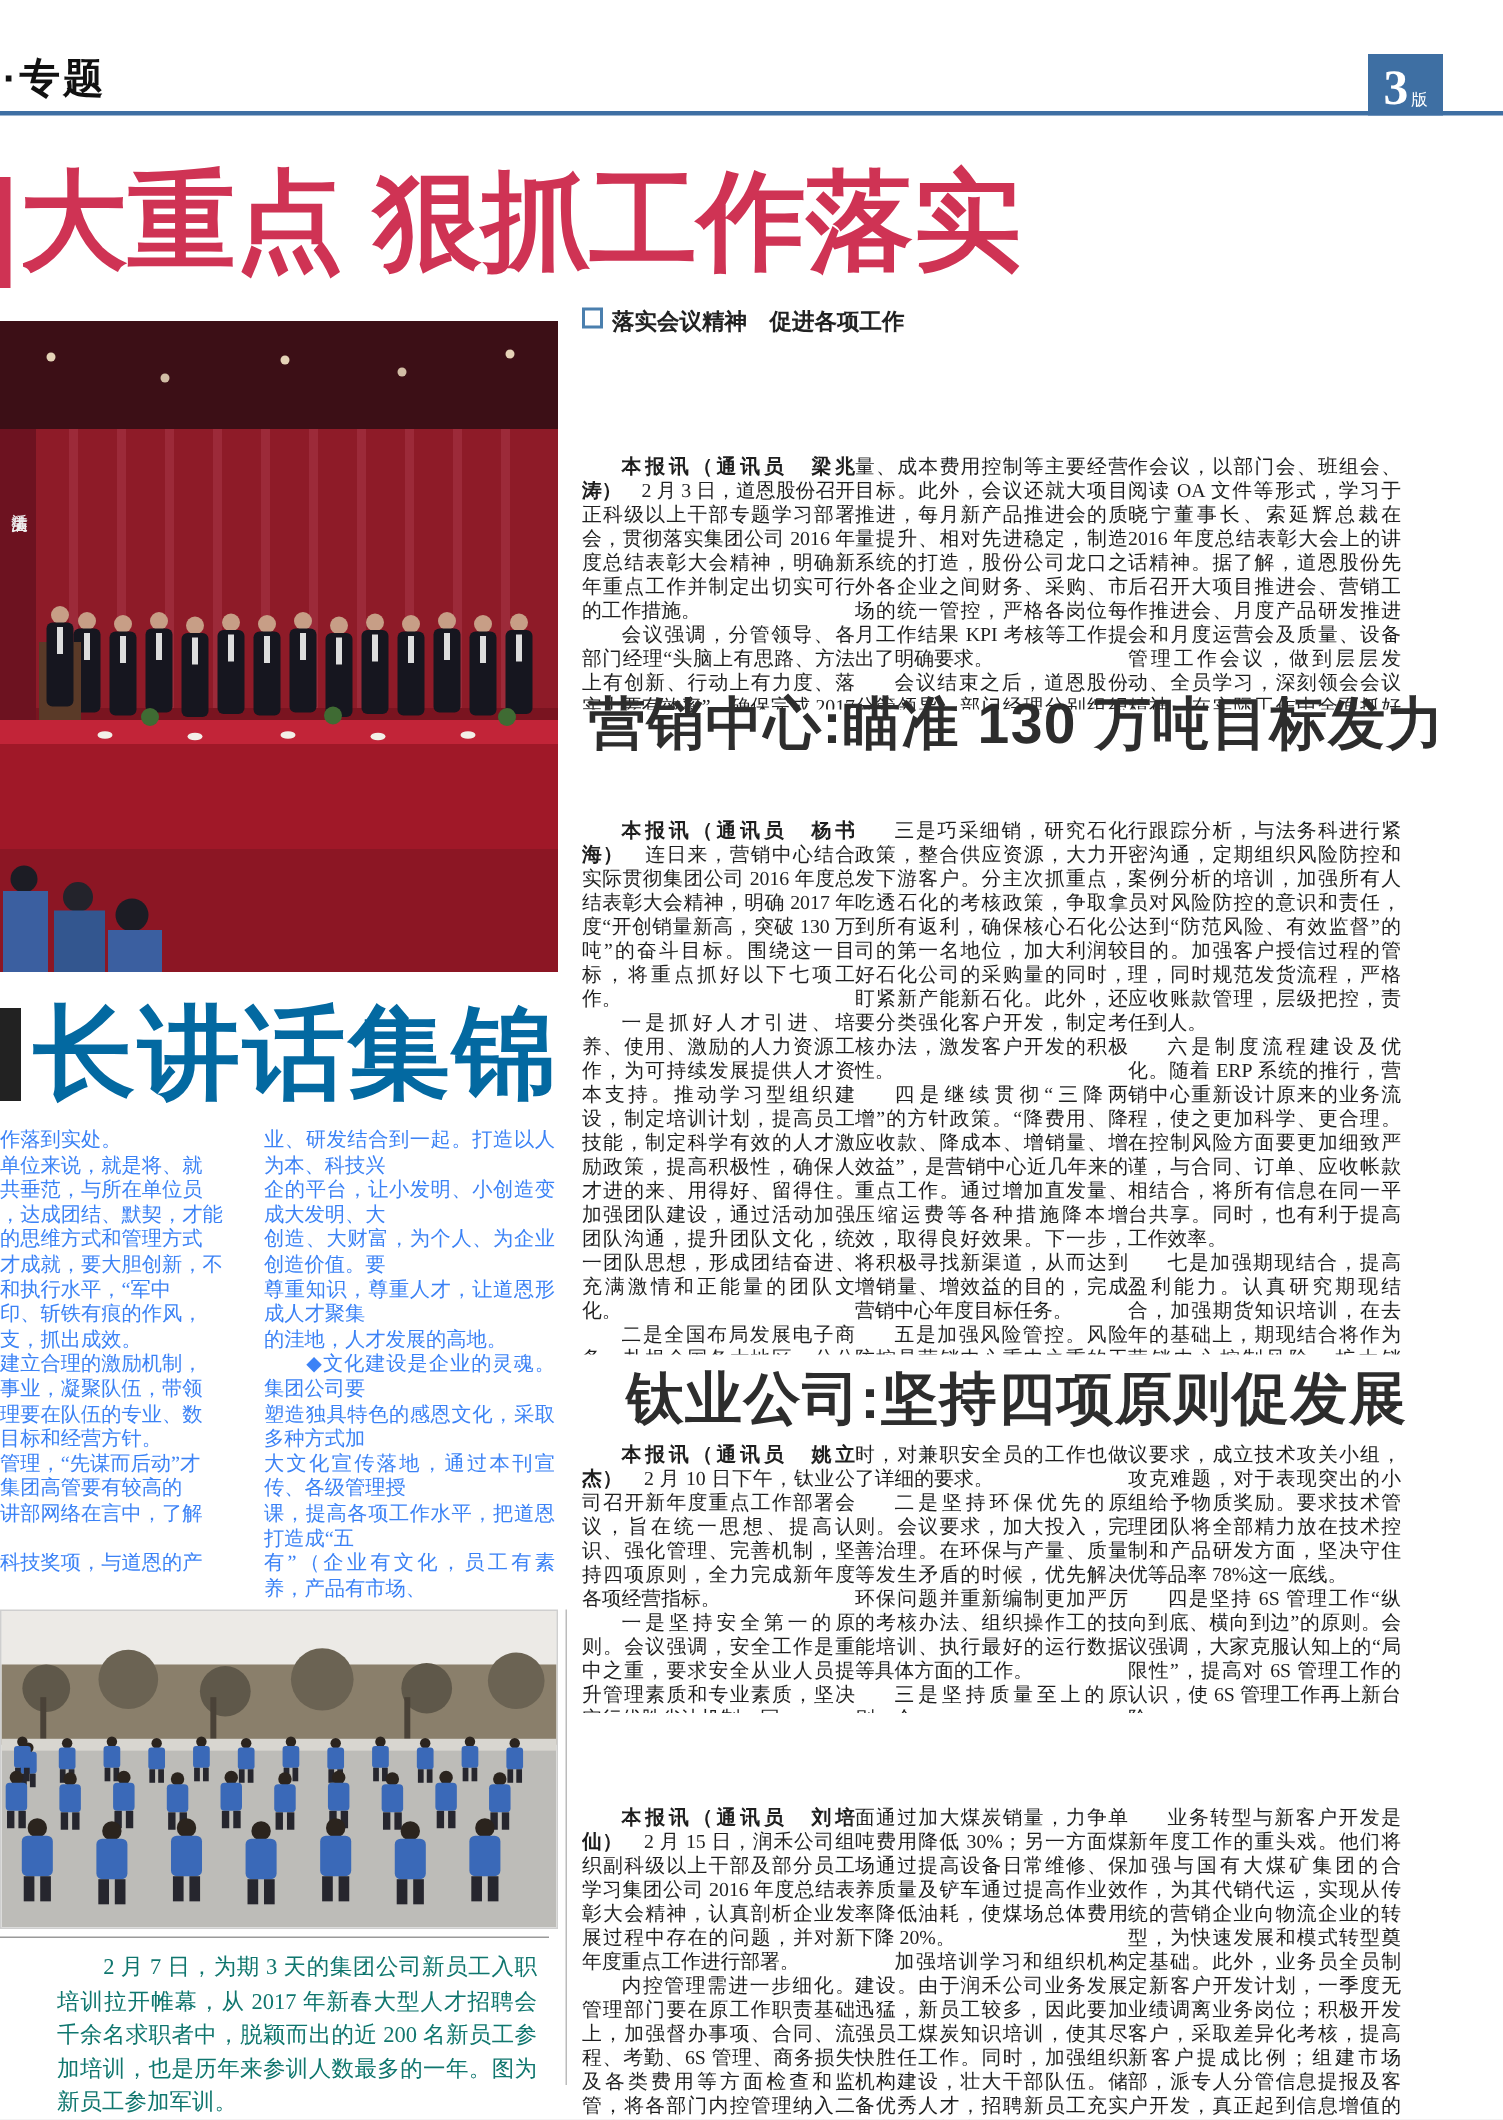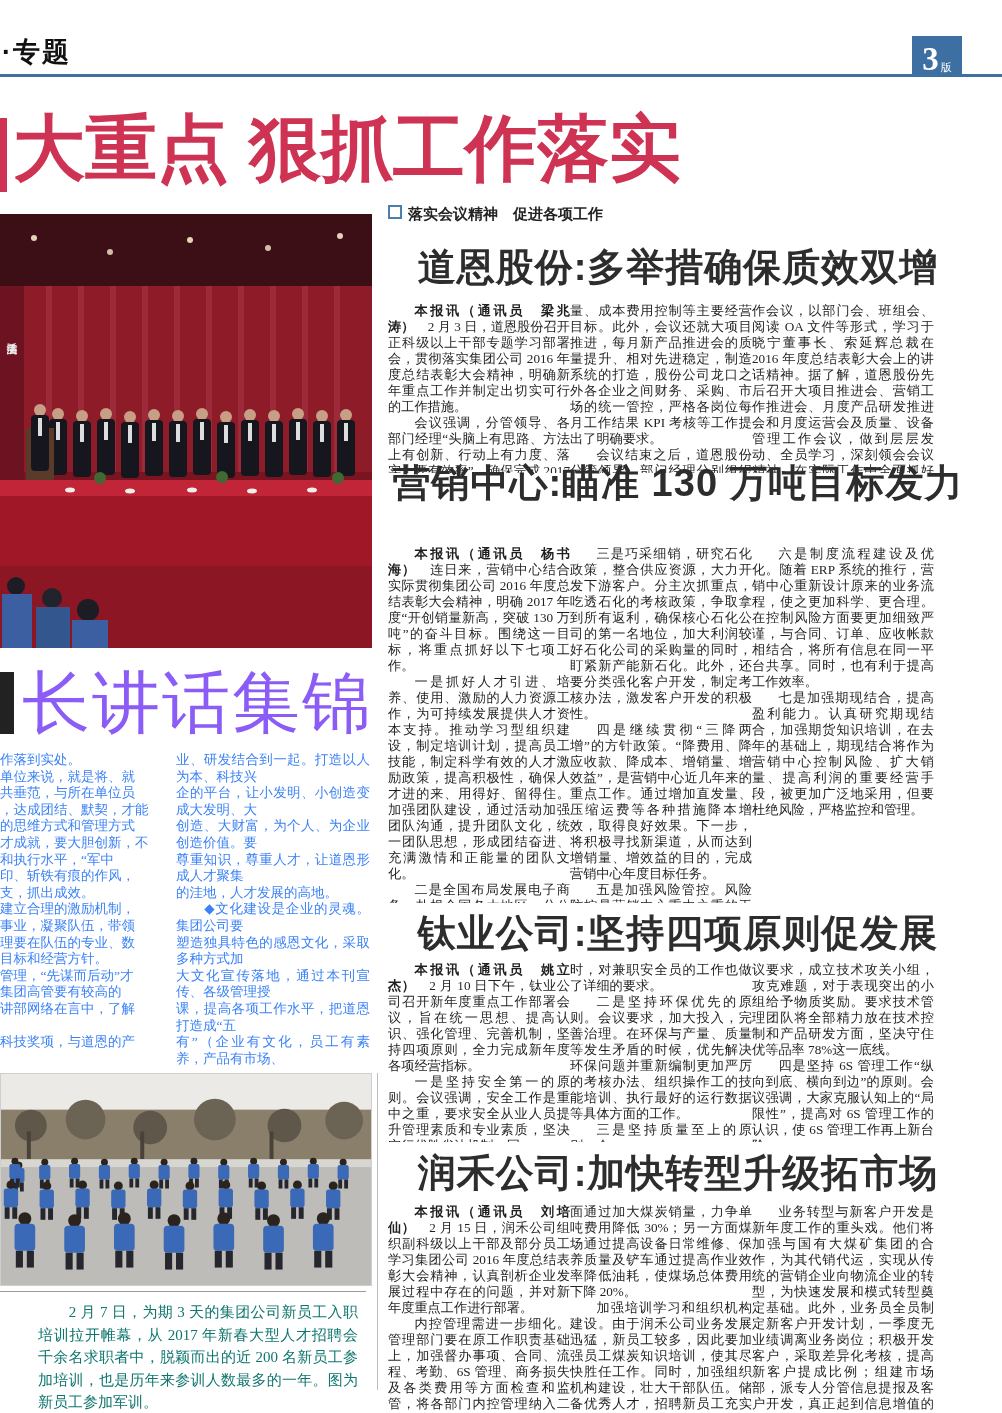--- a/index.html
+++ b/index.html
@@ -21,21 +21,21 @@
     font-weight:900;font-size:72px;line-height:108px;color:#cf3354;letter-spacing:0px;white-space:nowrap;}
 
   
   .photo1{position:absolute;left:0;top:214px;width:372px;height:434px;}
   .photo2{position:absolute;left:0;top:1073px;width:372px;height:213px;border:1px solid #cfcfcf;box-sizing:border-box;}
   .photo1 svg,.photo2 svg{display:block;width:100%;height:100%;}
 
   
   .black-sliver{position:absolute;left:0;top:672px;width:14px;height:62px;background:#222;}
   .speech-headline{position:absolute;left:22px;top:652px;font-family:"Liberation Sans","DejaVu Sans",sans-serif;
-    font-weight:400;font-size:68px;line-height:100px;color:#8b5cf6;white-space:nowrap;letter-spacing:2px;}
+    font-weight:700;font-size:68px;line-height:100px;color:#0369a1;white-space:nowrap;letter-spacing:2px;}
   .speech-cols{position:absolute;left:0;top:752px;width:372px;height:315px;overflow:hidden;}
   .speech-col{position:absolute;top:0;font-size:13.5px;line-height:16.6px;color:#3b82f6;
     white-space:pre-line;text-align:justify;font-style:normal;}
   .speech-col.c1{left:0;width:166px;}
   .speech-col.c2{left:176px;width:194px;}
 
   
   .caption-box{position:absolute;left:0;top:1291px;width:366px;border-top:1px solid #9a9a9a;
     border-bottom:1px solid #9a9a9a;padding:9px 8px 8px 6px;box-sizing:border-box;}
   .caption-text{font-size:15px;line-height:22.5px;color:#0f766e;text-align:justify;margin-left:32px;}
@@ -302,21 +302,20 @@
     <div class="caption-byline">通讯员　林伟</div>
   </div>
 
   <div class="v-divider"></div>
 
   <div class="kicker">
     <span class="kicker-square"></span>
     <span>落实会议精神　促进各项工作</span>
   </div>
 
-  <div class="art-title t1">道恩股份:多举措确保质效双增</div>
   <div class="art-body b1">
     <div class="col">
       <p class="para"><b>本报讯（通讯员　梁兆涛）　</b><span>2 月 3 日，道恩股份召开正科级以上干部专题学习部署会，贯彻落实集团公司 2016 年度总结表彰大会精神，明确新年重点工作并制定出切实可行的工作措施。</span></p>
       <p class="para">会议强调，分管领导、各部门经理“头脑上有思路、方法上有创新、行动上有力度、落实上要有效率”，确保完成 2017 年度利润、收入、销</p>
     </div>
     <div class="col">
       <p class="cont">量、成本费用控制等主要经营目标。此外，会议还就大项目推进，每月新产品推进会的质量提升、相对先进稳定，制造系统的打造，股份公司龙口之外各企业之间财务、采购、市场的统一管控，严格各岗位每月工作结果 KPI 考核等工作提出了明确要求。</p>
       <p class="para">会议结束之后，道恩股份分管领导、部门经理分别组织本部门工</p>
     </div>
     <div class="col">
@@ -330,20 +329,21 @@
       <p class="para"><b>本报讯（通讯员　杨书海）　</b><span>连日来，营销中心结合实际贯彻集团公司 2016 年度总结表彰大会精神，明确 2017 年度“开创销量新高，突破 130 万吨”的奋斗目标。围绕这一目标，将重点抓好以下七项工作。</span></p>
       <p class="para">一是抓好人才引进、培养、使用、激励的人力资源工作，为可持续发展提供人才资本支持。推动学习型组织建设，制定培训计划，提高员工技能，制定科学有效的人才激励政策，提高积极性，确保人才进的来、用得好、留得住。加强团队建设，通过活动加强团队沟通，提升团队文化，统一团队思想，形成团结奋进、充满激情和正能量的团队文化。</p>
       <p class="para">二是全国布局发展电子商务。扎根全国各大地区，分公司制与办事处制有机结合，稳打稳扎，拓展销售区域，顺应塑料贸易市场发展大势，部署全国大局，成就大道恩。</p>
     </div>
     <div class="col">
       <p class="para">三是巧采细销，研究石化政策，整合供应资源，大力开发下游客户。分主次抓重点，吃透石化的考核政策，争取拿到所有返利，确保核心石化公司的第一名地位，加大利润较好石化公司的采购量的同时，盯紧新产能新石化。此外，还要分类强化客户开发，制定考核办法，激发客户开发的积极性。</p>
       <p class="para">四是继续贯彻“三降两增”的方针政策。“降费用、降应收款、降成本、增销量、增效益”，是营销中心近几年来的重点工作。通过增加直发量、压缩运费等各种措施降本增效，取得良好效果。下一步，将积极寻找新渠道，从而达到增销量、增效益的目的，完成营销中心年度目标任务。</p>
       <p class="para">五是加强风险管控。风险防控是营销中心重中之重的工作，他们将通过对合同执行情况进行严格审查、通报和考核，对每笔应收帐款进</p>
     </div>
     <div class="col">
+      <p class="cont">行跟踪分析，与法务科进行紧密沟通，定期组织风险防控和案例分析的培训，加强所有人员对风险防控的意识和责任，达到“防范风险、有效监督”的目的。加强客户授信过程的管理，同时规范发货流程，严格应收账款管理，层级把控，责任到人。</p>
       <p class="para">六是制度流程建设及优化。随着 ERP 系统的推行，营销中心重新设计原来的业务流程，使之更加科学、更合理。在控制风险方面要更加细致严谨，与合同、订单、应收帐款相结合，将所有信息在同一平台共享。同时，也有利于提高工作效率。</p>
       <p class="para">七是加强期现结合，提高盈利能力。认真研究期现结合，加强期货知识培训，在去年的基础上，期现结合将作为营销中心控制风险、扩大销量、提高利润的重要经营手段，被更加广泛地采用，但要杜绝风险，严格监控和管理。</p>
     </div>
   </div>
 
   <div class="art-title t3">钛业公司:坚持四项原则促发展</div>
   <div class="art-body b3">
     <div class="col">
       <p class="para"><b>本报讯（通讯员　姚立杰）　</b><span>2 月 10 日下午，钛业公司召开新年度重点工作部署会议，旨在统一思想、提高认识、强化管理、完善机制，坚持四项原则，全力完成新年度各项经营指标。</span></p>
       <p class="para">一是坚持安全第一的原则。会议强调，安全工作是重中之重，要求安全从业人员提升管理素质和专业素质，坚决实行优胜劣汰机制。同</p>
@@ -352,21 +352,20 @@
       <p class="cont">时，对兼职安全员的工作也做了详细的要求。</p>
       <p class="para">二是坚持环保优先的原则。会议要求，加大投入，完善治理。在环保与产量、质量等发生矛盾的时候，优先解决环保问题并重新编制更加严厉的考核办法、组织操作工的技能培训、执行最好的运行数据等具体方面的工作。</p>
       <p class="para">三是坚持质量至上的原则。会</p>
     </div>
     <div class="col">
       <p class="cont">议要求，成立技术攻关小组，攻克难题，对于表现突出的小组给予物质奖励。要求技术管理团队将全部精力放在技术控制和产品研发方面，坚决守住优等品率 78%这一底线。</p>
       <p class="para">四是坚持 6S 管理工作“纵向到底、横向到边”的原则。会议强调，大家克服认知上的“局限性”，提高对 6S 管理工作的认识，使 6S 管理工作再上新台阶。</p>
     </div>
   </div>
 
-  <div class="art-title t4">润禾公司:加快转型升级拓市场</div>
   <div class="art-body b4">
     <div class="col">
       <p class="para"><b>本报讯（通讯员　刘培仙）　</b><span>2 月 15 日，润禾公司组织副科级以上干部及部分员工学习集团公司 2016 年度总结表彰大会精神，认真剖析企业发展过程中存在的问题，并对新年度重点工作进行部署。</span></p>
       <p class="para">内控管理需进一步细化。管理部门要在原工作职责基础上，加强督办事项、合同、流程、考勤、6S 管理、商务损失及各类费用等方面检查和监管，将各部门内控管理纳入二级考核，与员工绩效直接挂钩。</p>
 
     </div>
     <div class="col">
       <p class="cont">面通过加大煤炭销量，力争单吨费用降低 30%；另一方面煤场通过提高设备日常维修、保养质量及铲车通过提高作业效率降低油耗，使煤场总体费用下降 20%。</p>
       <p class="para">加强培训学习和组织机构建设。由于润禾公司业务发展迅猛，新员工较多，因此要加强员工煤炭知识培训，使其尽快胜任工作。同时，加强组织机构建设，壮大干部队伍。储备优秀人才，招聘新员工充实到业务部门和煤场，对不适岗人员进行合理调整。</p>
     </div>

